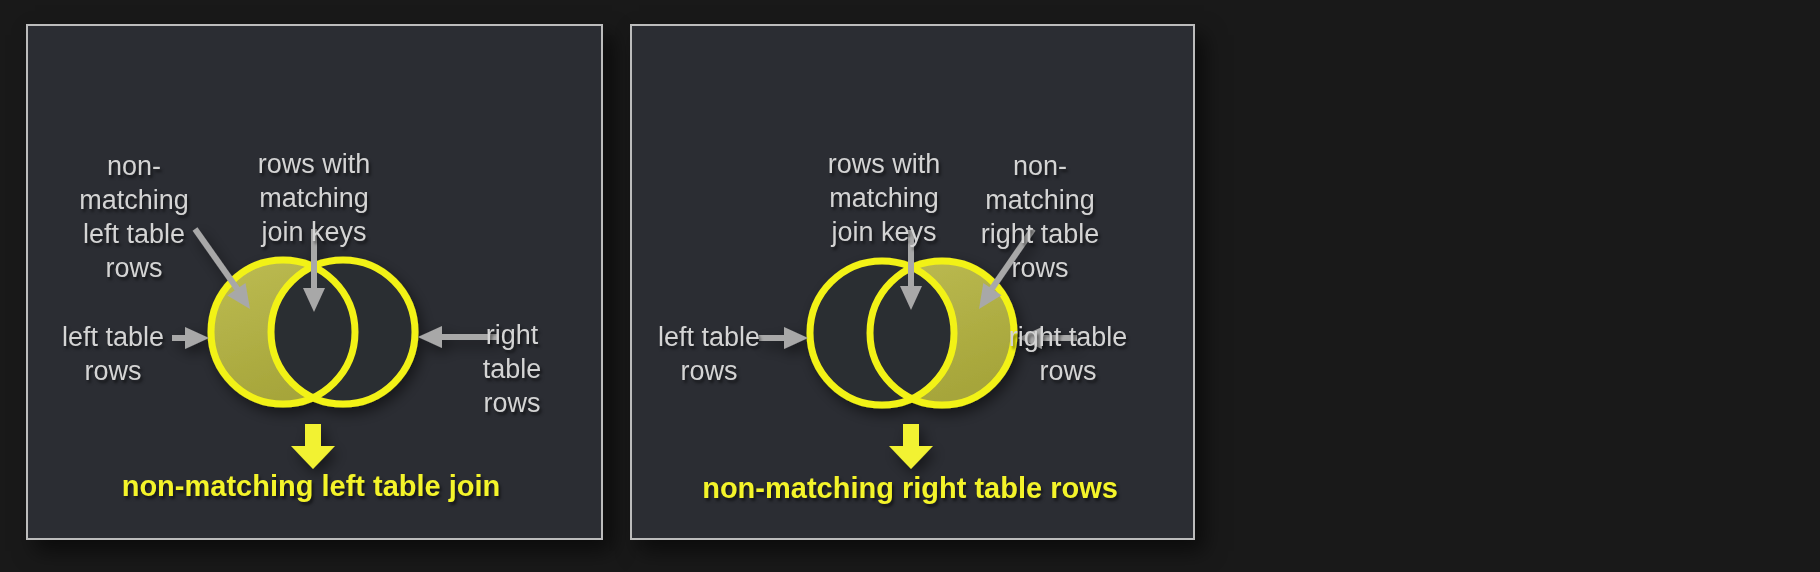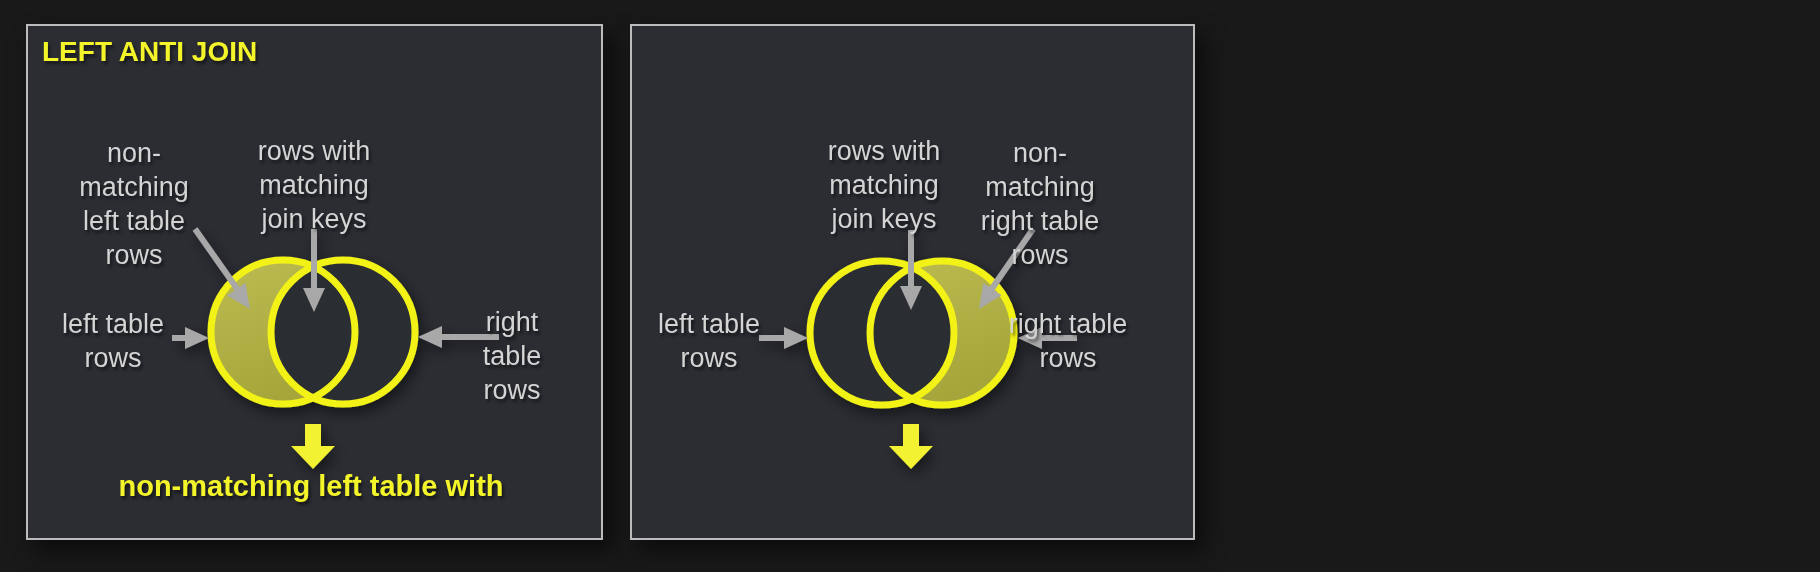--- a/index.html
+++ b/index.html
@@ -23,20 +23,21 @@
     color:var(--accent_yellow,#f4f42a);
     text-shadow:2px 3px 3px rgba(0,0,0,0.45);
     white-space:nowrap;
   }
   .vlabel{
     position:absolute;transform:translateX(-50%);
     font-size:27px;line-height:34px;text-align:center;
     color:var(--label_gray,#d4d4d4);
     white-space:pre-line;
     text-shadow:2px 3px 3px rgba(0,0,0,0.5);
+    margin-top:13px;
   }
   .result-label{
     position:absolute;transform:translateX(-50%);
     font-size:29px;font-weight:bold;white-space:nowrap;
     color:var(--accent_yellow,#f4f42a);
     text-shadow:2px 3px 3px rgba(0,0,0,0.5);
   }
   svg.venn-svg{position:absolute;left:0;top:0;}
 </style>
 </head>
@@ -77,38 +78,37 @@
 
       <g fill="#a8a8a8" stroke="#a8a8a8">
         <line x1="167" y1="203" x2="210" y2="264" stroke-width="6"></line>
         <polygon points="222,283 199.3,269.4 217.5,257" stroke="none"></polygon>
       </g>
 
       <polygon fill="#f2f230" points="277,398 293,398 293,420 307,420 285,443 263,420 277,420"></polygon>
     </g>
   </svg>
 
-  <div class="panel-title">LEFT ANTI JOIN</div>
 
   <div class="vlabel" style="left:106px;top:110px;">non-
 matching
 left table
 rows</div>
 
   <div class="vlabel" style="left:286px;top:108px;">rows with
 matching
 join keys</div>
 
   <div class="vlabel" style="left:85px;top:281px;">left table
 rows</div>
 
   <div class="vlabel" style="left:484px;top:279px;">right table
 rows</div>
 
-  <div class="result-label" style="left:283px;top:444px;">non-matching left table with</div>
+  <div class="result-label" style="left:283px;top:444px;">non-matching left table join</div>
 </div>
 
 <div class="panel" id="panel-right">
   <svg class="venn-svg" width="561" height="512" viewBox="0 0 561 512">
     <defs>
       <linearGradient id="oliveR" x1="0" y1="0" x2="0.4" y2="1">
         <stop offset="0" stop-color="#bdbc53"></stop>
         <stop offset="1" stop-color="#a6a53a"></stop>
       </linearGradient>
       <filter id="softShadowR" x="-30%" y="-30%" width="160%" height="160%">
@@ -155,13 +155,14 @@
 matching
 right table
 rows</div>
 
   <div class="vlabel" style="left:77px;top:281px;">left table
 rows</div>
 
   <div class="vlabel" style="left:436px;top:281px;">right table
 rows</div>
 
+  <div class="result-label" style="left:278px;top:446px;">non-matching right table rows</div>
 </div>
 
 </body></html>

